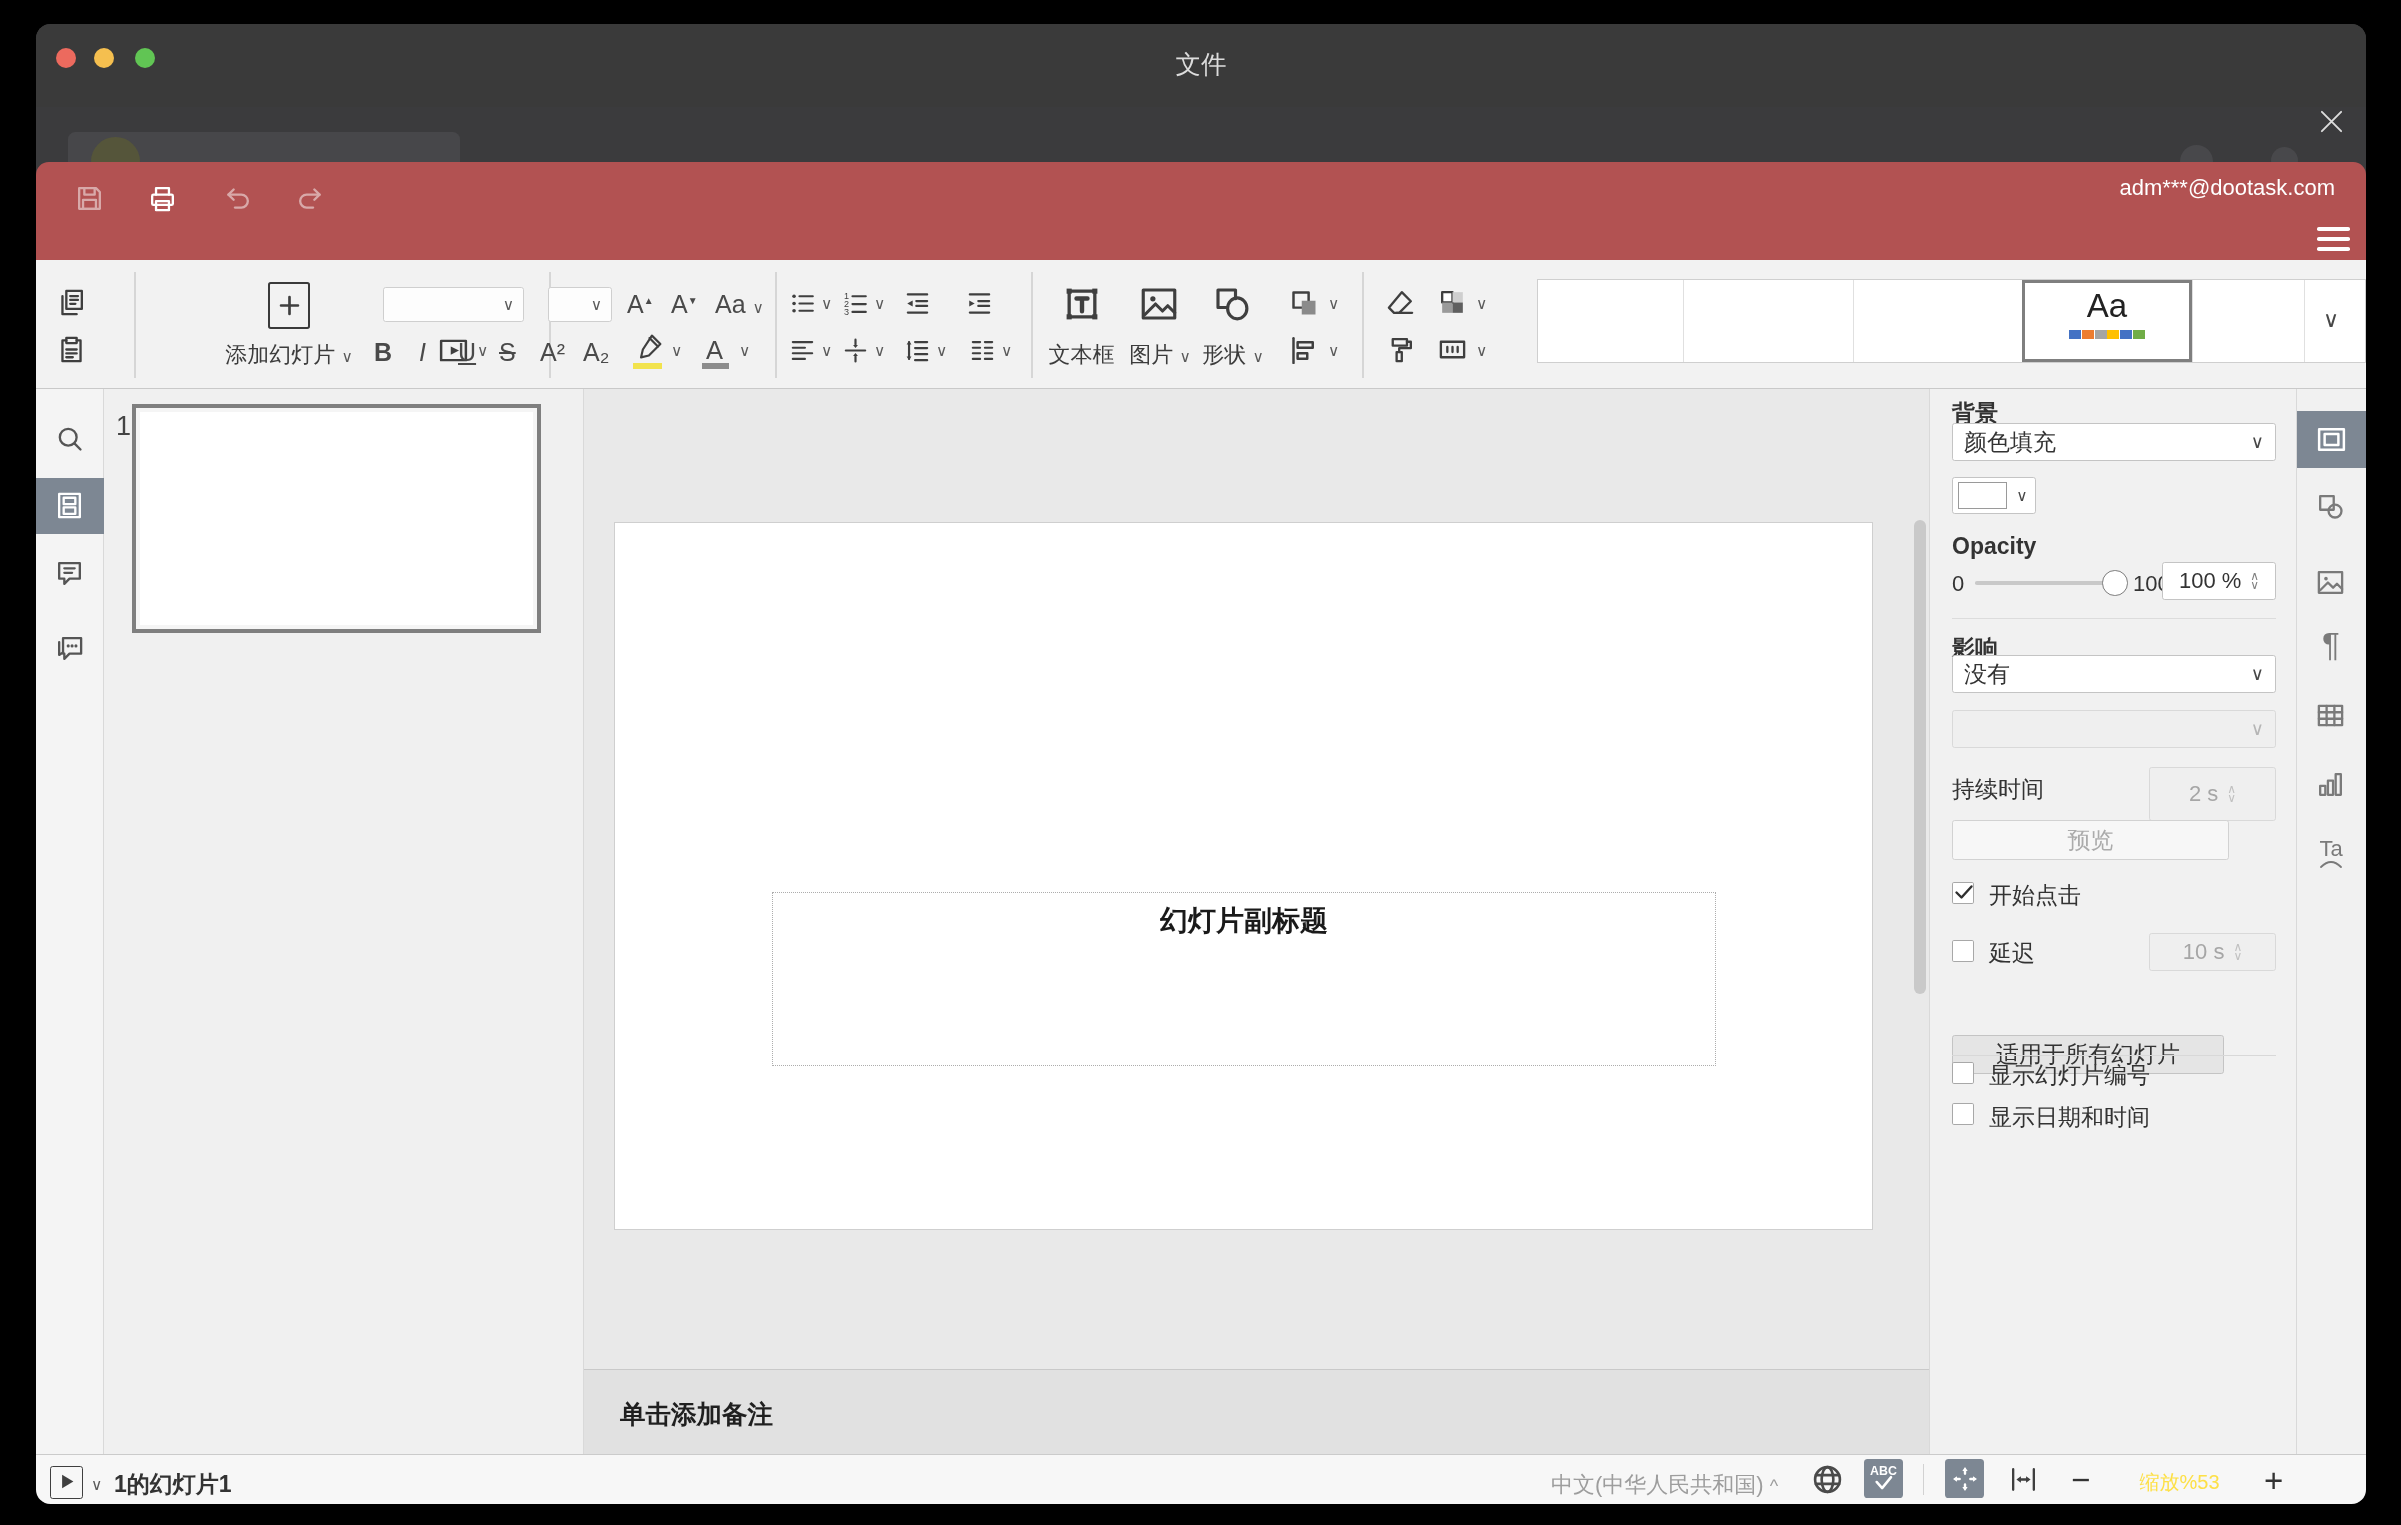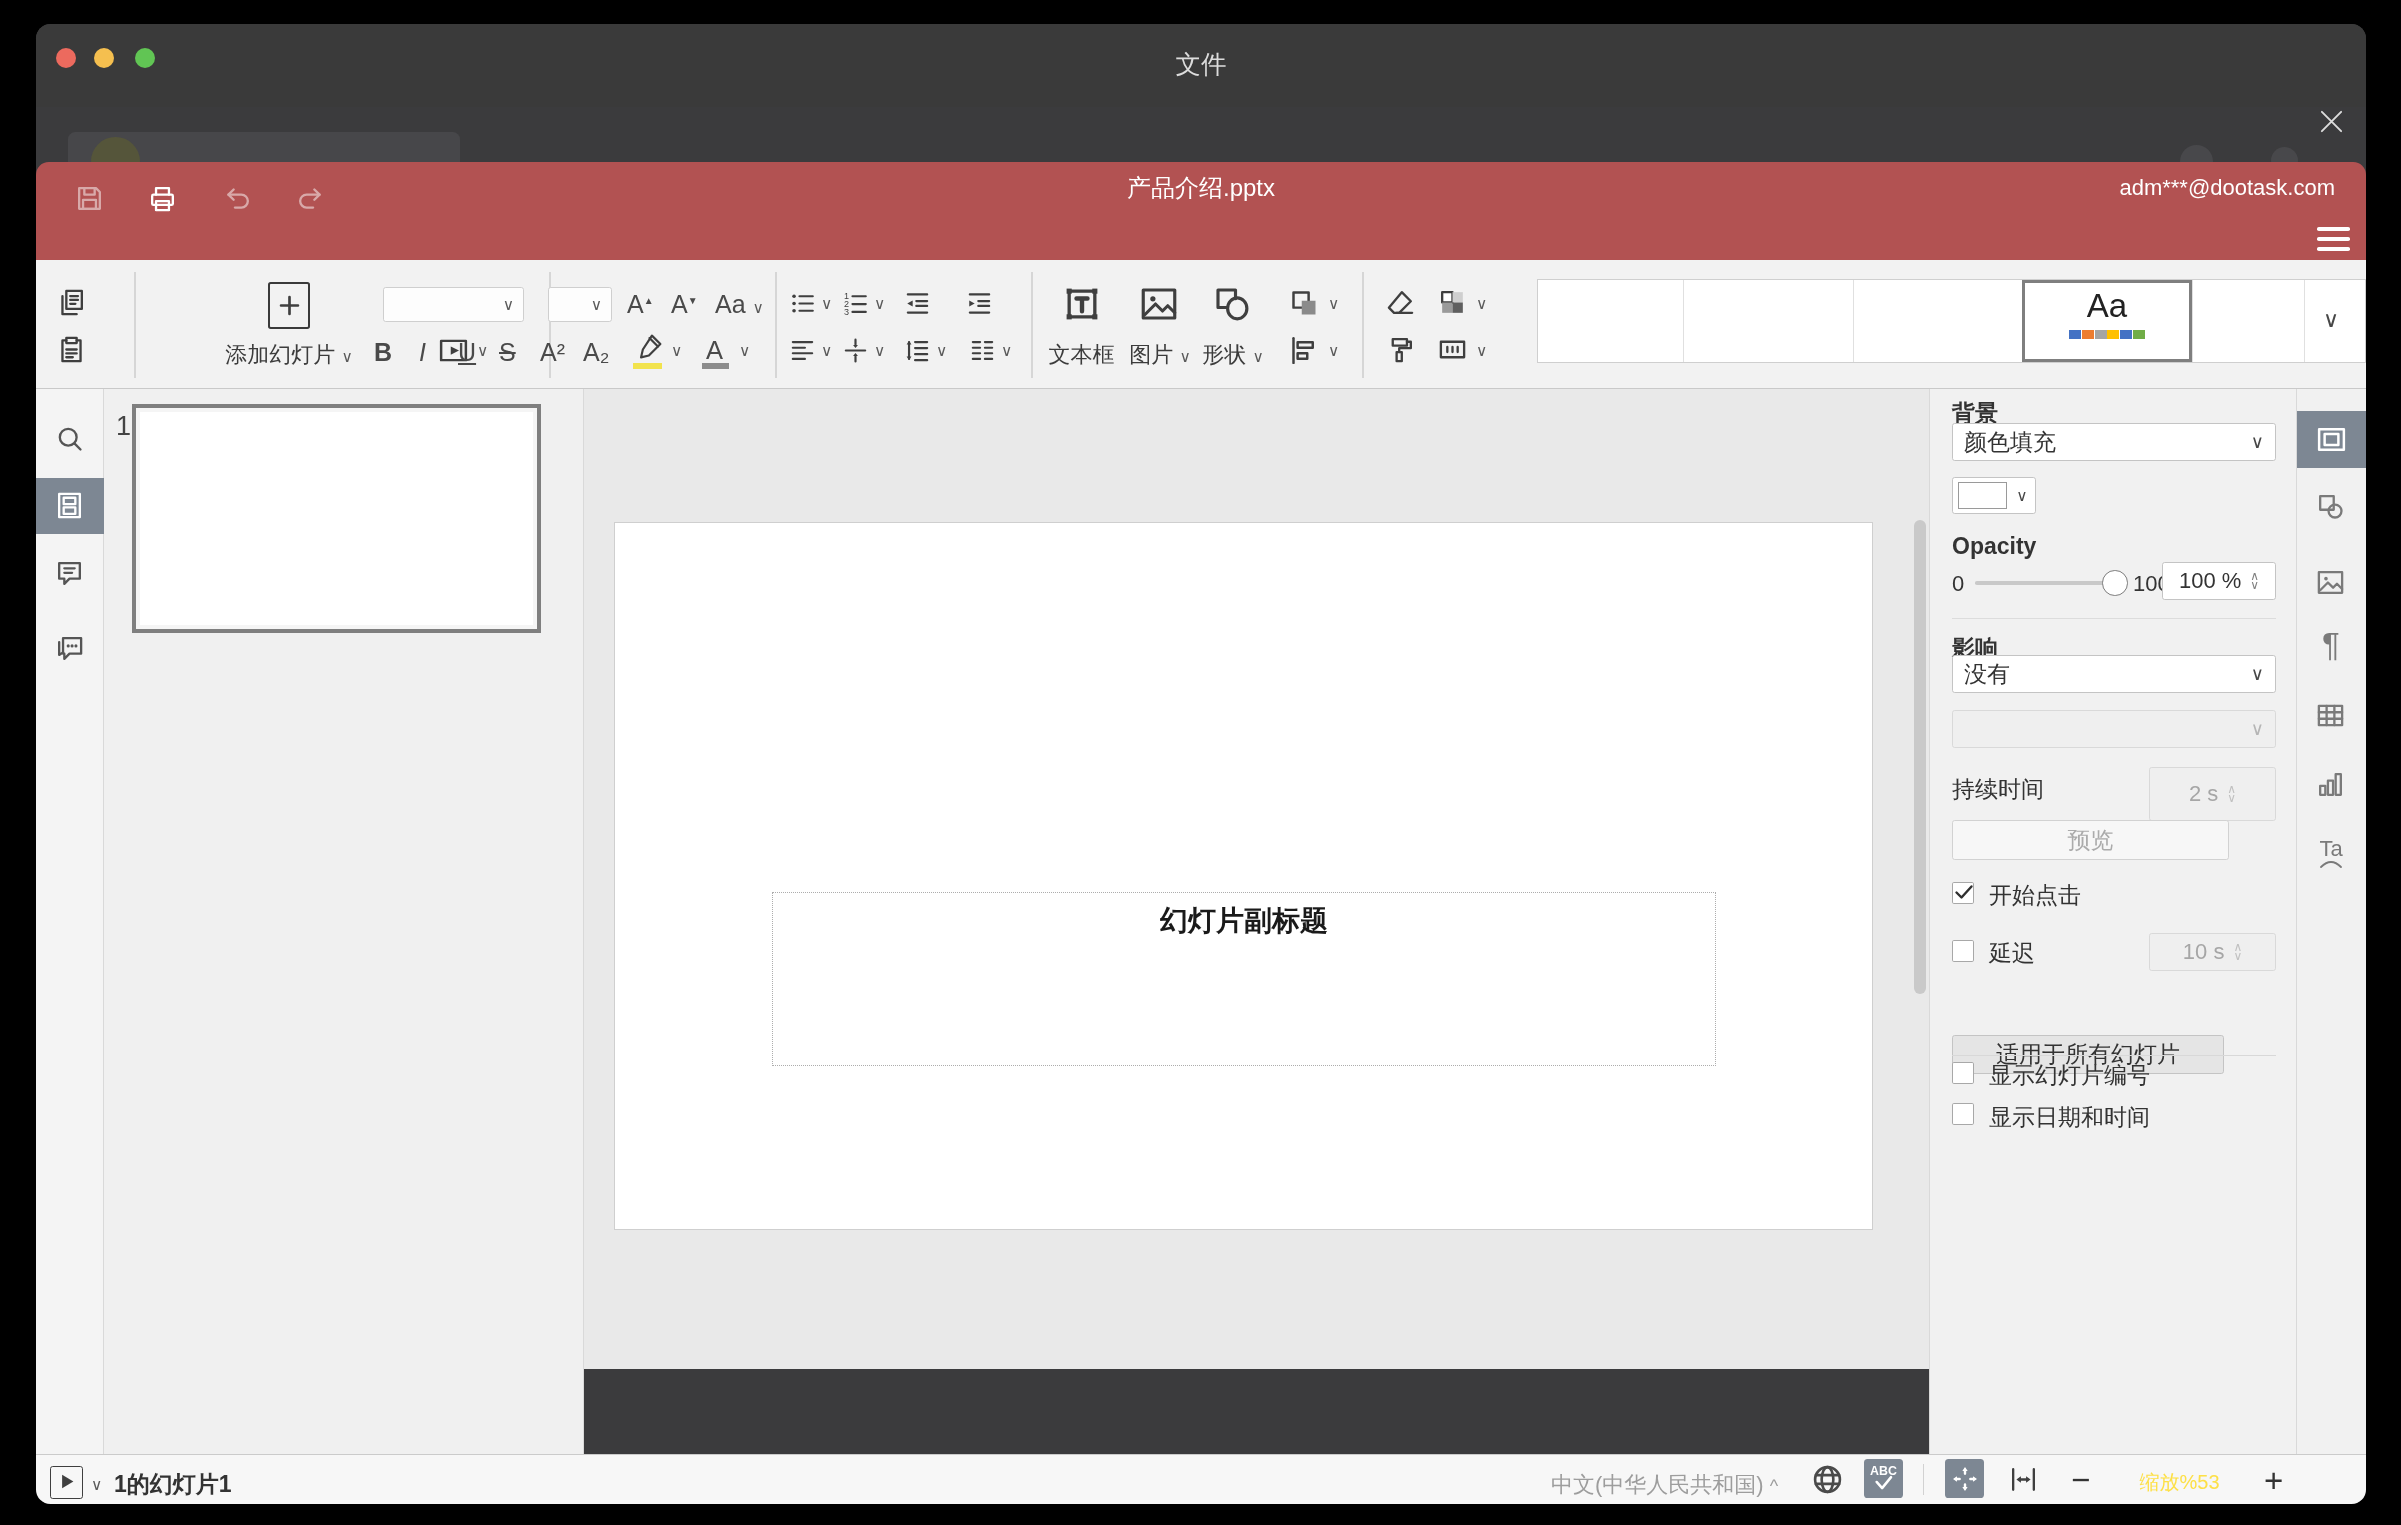--- a/index.html
+++ b/index.html
@@ -84,21 +84,20 @@
         <rect x="7" y="14" width="10" height="7"></rect>
       </svg>
     <svg class="abs ic white faded" style="left:186px;top:21px" width="31" height="31" viewBox="0 0 24 24">
         <path d="M5 9h10a5 5 0 0 1 0 10h-5"></path>
         <path d="M9 5L5 9l4 4"></path>
       </svg>
     <svg class="abs ic white faded" style="left:259px;top:21px" width="31" height="31" viewBox="0 0 24 24">
         <path d="M19 9H9a5 5 0 0 0 0 10h5"></path>
         <path d="M15 5l4 4-4 4"></path>
       </svg>
-    <div class="abs hdrtxt" style="left:0;right:0;top:10px;text-align:center">产品介绍.pptx</div>
     <div class="abs hdrtxt" style="right:31px;top:12.8px;font-size:22px">adm***@dootask.com</div>
     <div class="abs tab" style="left:19px;width:44px">文件</div>
     <div class="abs tab active" style="left:84px;width:89px">主页</div>
     <div class="abs tab" style="left:193px;width:46px">插入</div>
     <div class="abs tab" style="left:279px;width:46px">协作</div>
     <div class="abs" style="left:2281px;top:65px;width:33px">
       <div style="height:3.6px;background:#fff;border-radius:1.8px"></div>
       <div style="height:3.6px;background:#fff;border-radius:1.8px;margin-top:6.4px"></div>
       <div style="height:3.6px;background:#fff;border-radius:1.8px;margin-top:6.4px"></div>
     </div>
@@ -317,20 +316,23 @@
   </div>
 
   <div class="abs" style="left:548px;top:365px;width:1345px;height:980px;background:#e9e9e9"></div>
   <div class="abs" style="left:578px;top:498px;width:1259px;height:708px;background:#fff;border:0.9px solid #cfcfcf">
     <div class="abs dotted" style="left:157px;top:369px;width:944px;height:174px;display:flex;align-items:flex-start;justify-content:center">
       <div style="font-size:28px;font-weight:700;color:#1a1a1a;padding-top:9px">幻灯片副标题</div>
     </div>
   </div>
   <div class="abs" style="left:1878px;top:496px;width:12px;height:474px;background:#c9c9c9;border-radius:6.4px"></div>
 
+  <div class="abs" style="left:548px;top:1345px;width:1345px;height:85px;background:#e1e1e1;border-top:0.9px solid #c9c9c9">
+    <div style="position:absolute;left:36px;top:26.5px;font-size:25.5px;font-weight:600;color:#1f1f1f">单击添加备注</div>
+  </div>
 
   <div class="abs panelbg" style="left:1893px;top:365px;width:367px;height:1065px;border-left:0.9px solid #d9d9d9"></div>
   <div class="abs plabel pbold" style="left:1916px;top:374px">背景</div>
   <div class="abs dd" style="left:1916px;top:399px;width:324px;height:38px">
       <span>颜色填充</span>
       <span class="ddchev">∨</span>
     </div>
   <div class="abs dd" style="left:1916px;top:453px;width:84px;height:37px;padding:0 7.3px 0 4.6px">
     <span style="width: 49px; height: 26.5px; border: 0.9px solid rgb(154, 154, 154); display: inline-block; background: rgb(255, 255, 255);"></span>
     <span class="ddchev" style="margin-left:auto;font-size:15.5px">∨</span>

